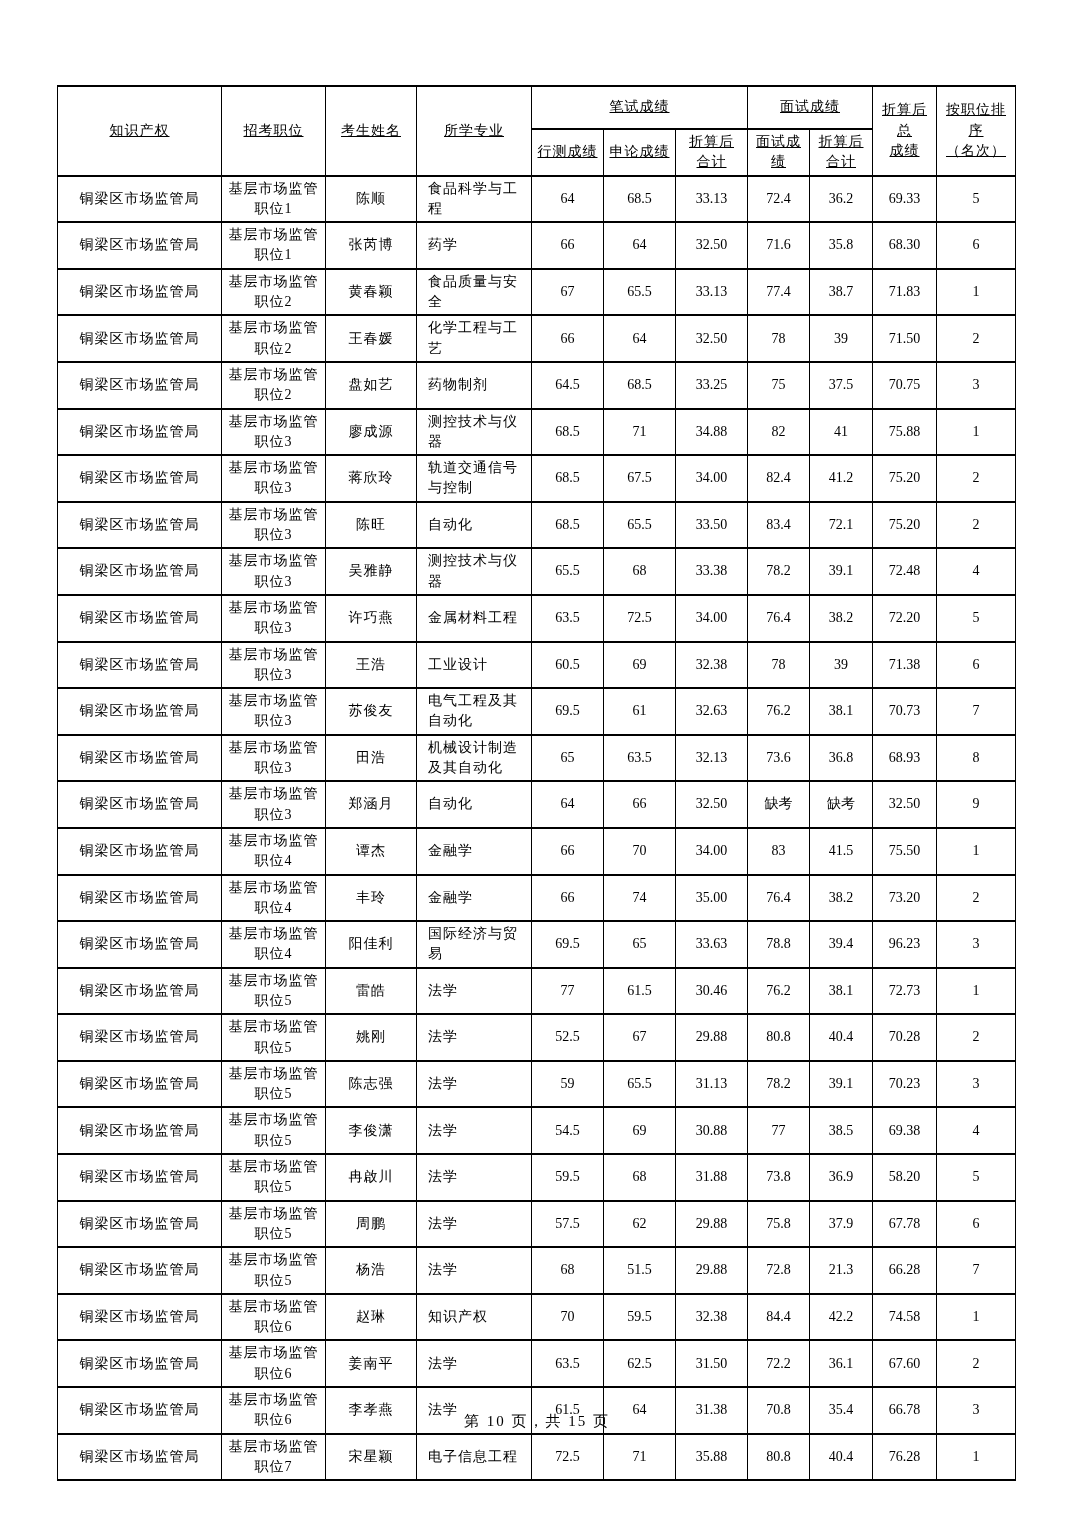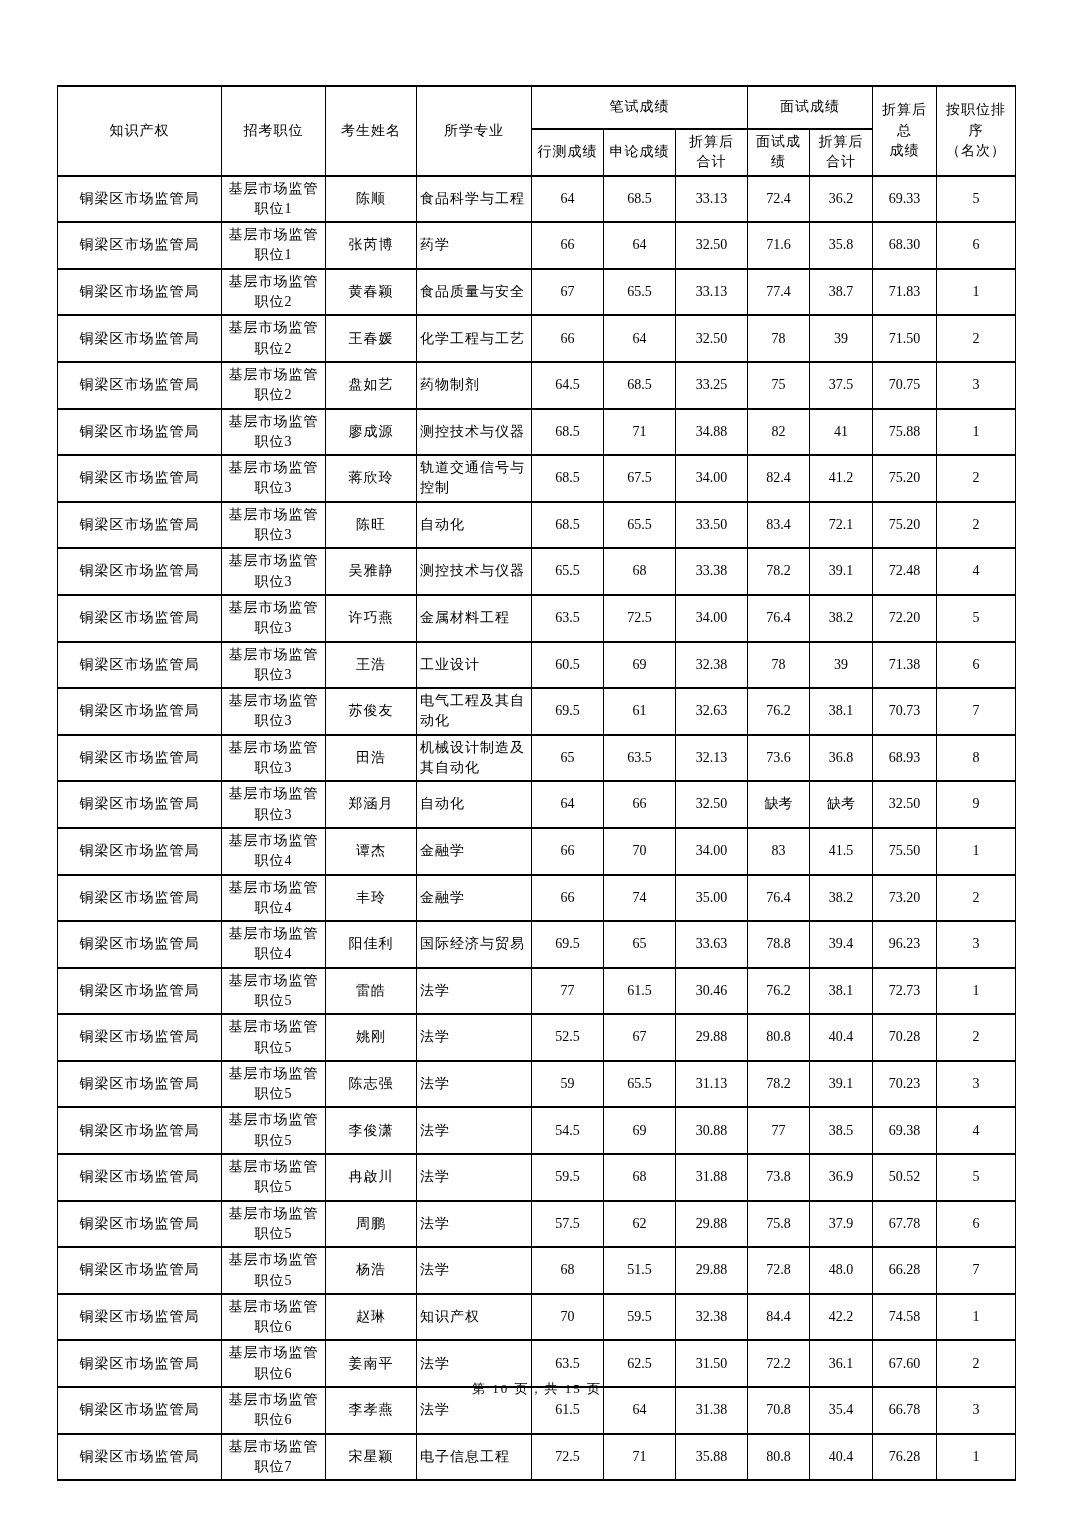--- a/index.html
+++ b/index.html
@@ -39,37 +39,38 @@
     font-weight: normal;
     line-height: 1.45;
     text-align: center;
     vertical-align: middle;
     padding: 2px 4px;
     letter-spacing: 1px;
     overflow: hidden;
   }
   th {
     white-space: pre-line; 
+    text-decoration: underline;
   }
   thead tr { height: 43px; }
   tbody tr { height: 44px; }
   td.c-major {
     text-align: left;
-    padding: 2px 3px;
+    padding: 2px 11px;
   }
   td.c-num {
     letter-spacing: 0;
   }
   .footer {
     position: absolute;
-    top: 1380px;
+    top: 1412px;
     left: 0;
     width: 1074px;
     text-align: center;
-    font-size: 13px;
+    font-size: 15px;
     letter-spacing: 2px;
   }
 </style>
 </head>
 <body>
 
 <div class="page">
 
   <table class="score-table">
     <colgroup>
@@ -385,21 +386,21 @@
         <tr>
           <td>铜梁区市场监管局</td>
           <td>基层市场监管职位5</td>
           <td>冉啟川</td>
           <td class="c-major">法学</td>
           <td class="c-num">59.5</td>
           <td class="c-num">68</td>
           <td class="c-num">31.88</td>
           <td class="c-num">73.8</td>
           <td class="c-num">36.9</td>
-          <td class="c-num">50.52</td>
+          <td class="c-num">58.20</td>
           <td class="c-num">5</td>
         </tr>
         <tr>
           <td>铜梁区市场监管局</td>
           <td>基层市场监管职位5</td>
           <td>周鹏</td>
           <td class="c-major">法学</td>
           <td class="c-num">57.5</td>
           <td class="c-num">62</td>
           <td class="c-num">29.88</td>
@@ -410,21 +411,21 @@
         </tr>
         <tr>
           <td>铜梁区市场监管局</td>
           <td>基层市场监管职位5</td>
           <td>杨浩</td>
           <td class="c-major">法学</td>
           <td class="c-num">68</td>
           <td class="c-num">51.5</td>
           <td class="c-num">29.88</td>
           <td class="c-num">72.8</td>
-          <td class="c-num">48.0</td>
+          <td class="c-num">21.3</td>
           <td class="c-num">66.28</td>
           <td class="c-num">7</td>
         </tr>
         <tr>
           <td>铜梁区市场监管局</td>
           <td>基层市场监管职位6</td>
           <td>赵琳</td>
           <td class="c-major">知识产权</td>
           <td class="c-num">70</td>
           <td class="c-num">59.5</td>

